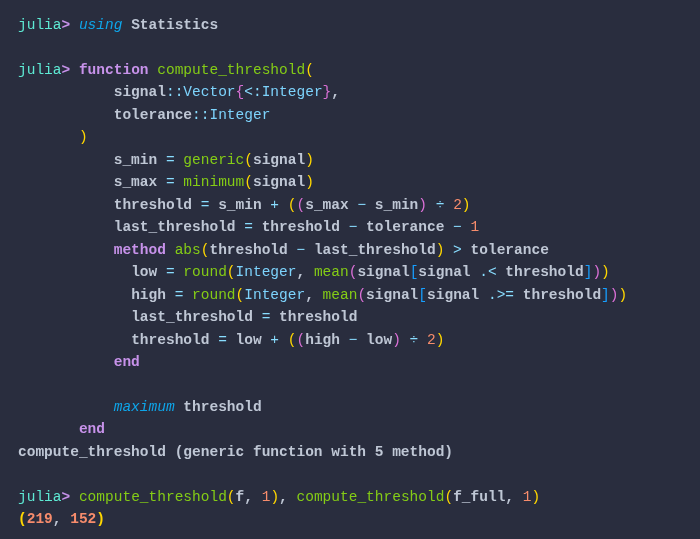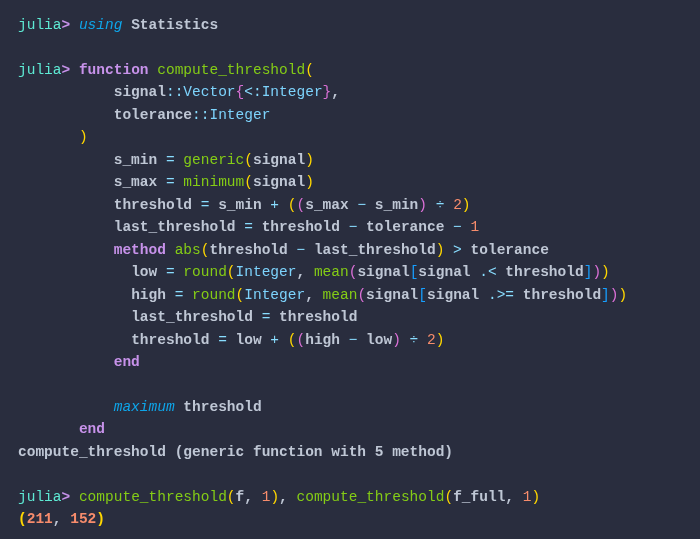--- a/index.html
+++ b/index.html
@@ -50,13 +50,13 @@
              <span class="txt">high</span><span class="op"> = </span><span class="fn">round</span><span class="bracket1">(</span><span class="type">Integer</span><span class="txt">, </span><span class="fn">mean</span><span class="bracket2">(</span><span class="txt">signal</span><span class="bracket3">[</span><span class="txt">signal</span><span class="op"> .&gt;= </span><span class="txt">threshold</span><span class="bracket3">]</span><span class="bracket2">)</span><span class="bracket1">)</span>
              <span class="txt">last_threshold</span><span class="op"> = </span><span class="txt">threshold</span>
              <span class="txt">threshold</span><span class="op"> = </span><span class="txt">low</span><span class="op"> + </span><span class="bracket1">(</span><span class="bracket2">(</span><span class="txt">high</span><span class="op"> − </span><span class="txt">low</span><span class="bracket2">)</span><span class="op"> ÷ </span><span class="num">2</span><span class="bracket1">)</span>
            <span class="kw-b">end</span>
 
            <span class="kw">maximum</span><span> </span><span class="txt">threshold</span>
        <span class="kw-b">end</span>
 <span class="txt">compute_threshold (generic function with 5 method)</span>
 
 <span><span class="prompt-j">julia</span><span class="prompt-g">&gt;</span></span> <span class="fn">compute_threshold</span><span class="bracket1">(</span><span class="txt">f</span><span class="txt">, </span><span class="num">1</span><span class="bracket1">)</span><span class="txt">, </span><span class="fn">compute_threshold</span><span class="bracket1">(</span><span class="txt">f_full</span><span class="txt">, </span><span class="num">1</span><span class="bracket1">)</span>
-<span class="txt"><span class="bracket1">(</span><span class="num">211</span><span class="txt">, </span><span class="num">152</span><span class="bracket1">)</span></span></pre>
+<span class="txt"><span class="bracket1">(</span><span class="num">219</span><span class="txt">, </span><span class="num">152</span><span class="bracket1">)</span></span></pre>
 
 </body></html>

